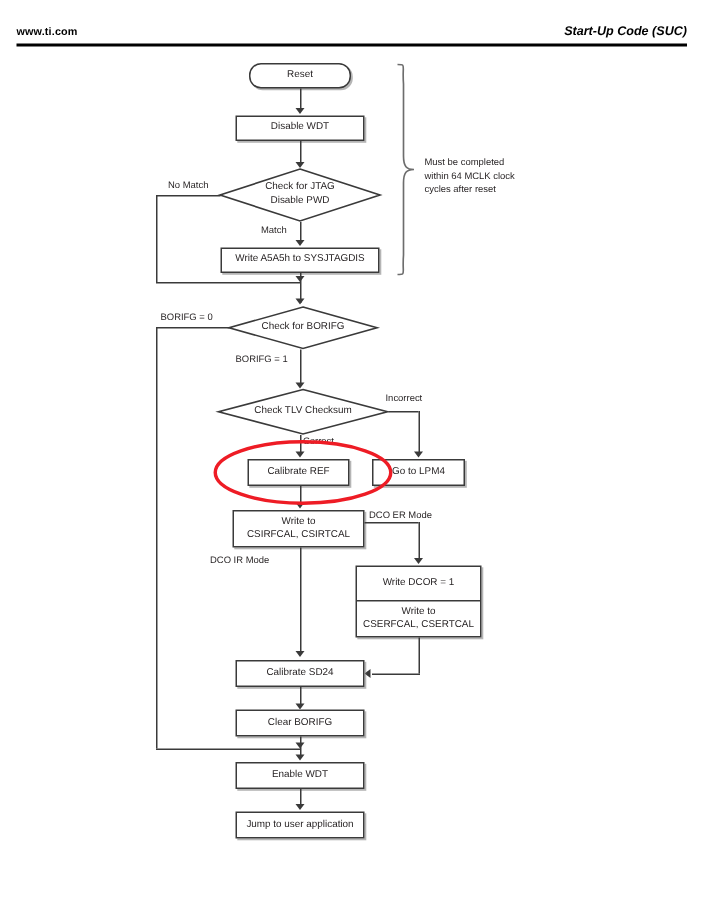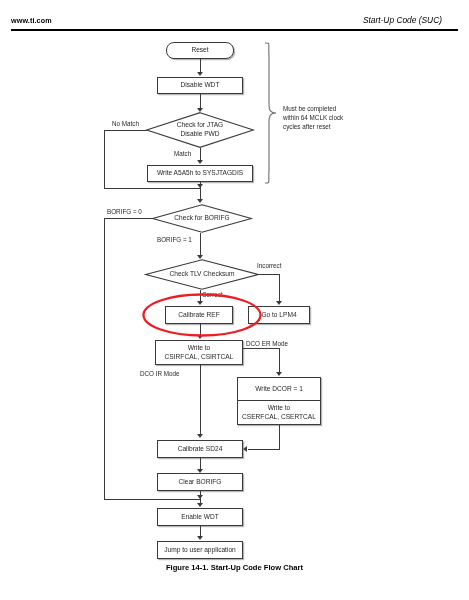--- a/index.html
+++ b/index.html
@@ -12,22 +12,22 @@
   }
   .page{position:relative;width:389px;height:600px;}
 
   
   .hdr{position:absolute;left:0;top:0;width:469px;height:34px;}
   .hdr-left{
     position:absolute;left:11px;top:16px;
     font-size:7.2px;font-weight:bold;color:#000;letter-spacing:.1px;
   }
   .hdr-right{
-    position:absolute;right:27px;top:15px;
-    font-size:8.4px;font-style:italic;font-weight:normal;color:#000;text-align:center;
+    position:absolute;right:11px;top:15px;
+    font-size:8.4px;font-style:italic;font-weight:bold;color:#000;text-align:center;
   }
   .hdr-rule{
     position:absolute;left:11px;top:29px;width:447px;height:2.2px;background:#000;
   }
 
   
   .node{
     position:absolute;
     border:1px solid #3a3a3a;
     background:#fff;
@@ -265,15 +265,14 @@
 cycles after reset</div>
 
     <div class="highlight" style="left:141px;top:292px;">
       <svg width="122" height="46" viewBox="0 0 122 46">
         <ellipse cx="61" cy="23" rx="58.5" ry="20.5" fill="none" stroke="#ee1c25" stroke-width="2.3"></ellipse>
       </svg>
     </div>
 
   </div>
 
-  <div class="caption">Figure 14-1. Start-Up Code Flow Chart</div>
 
 </div>
 
 </body></html>

